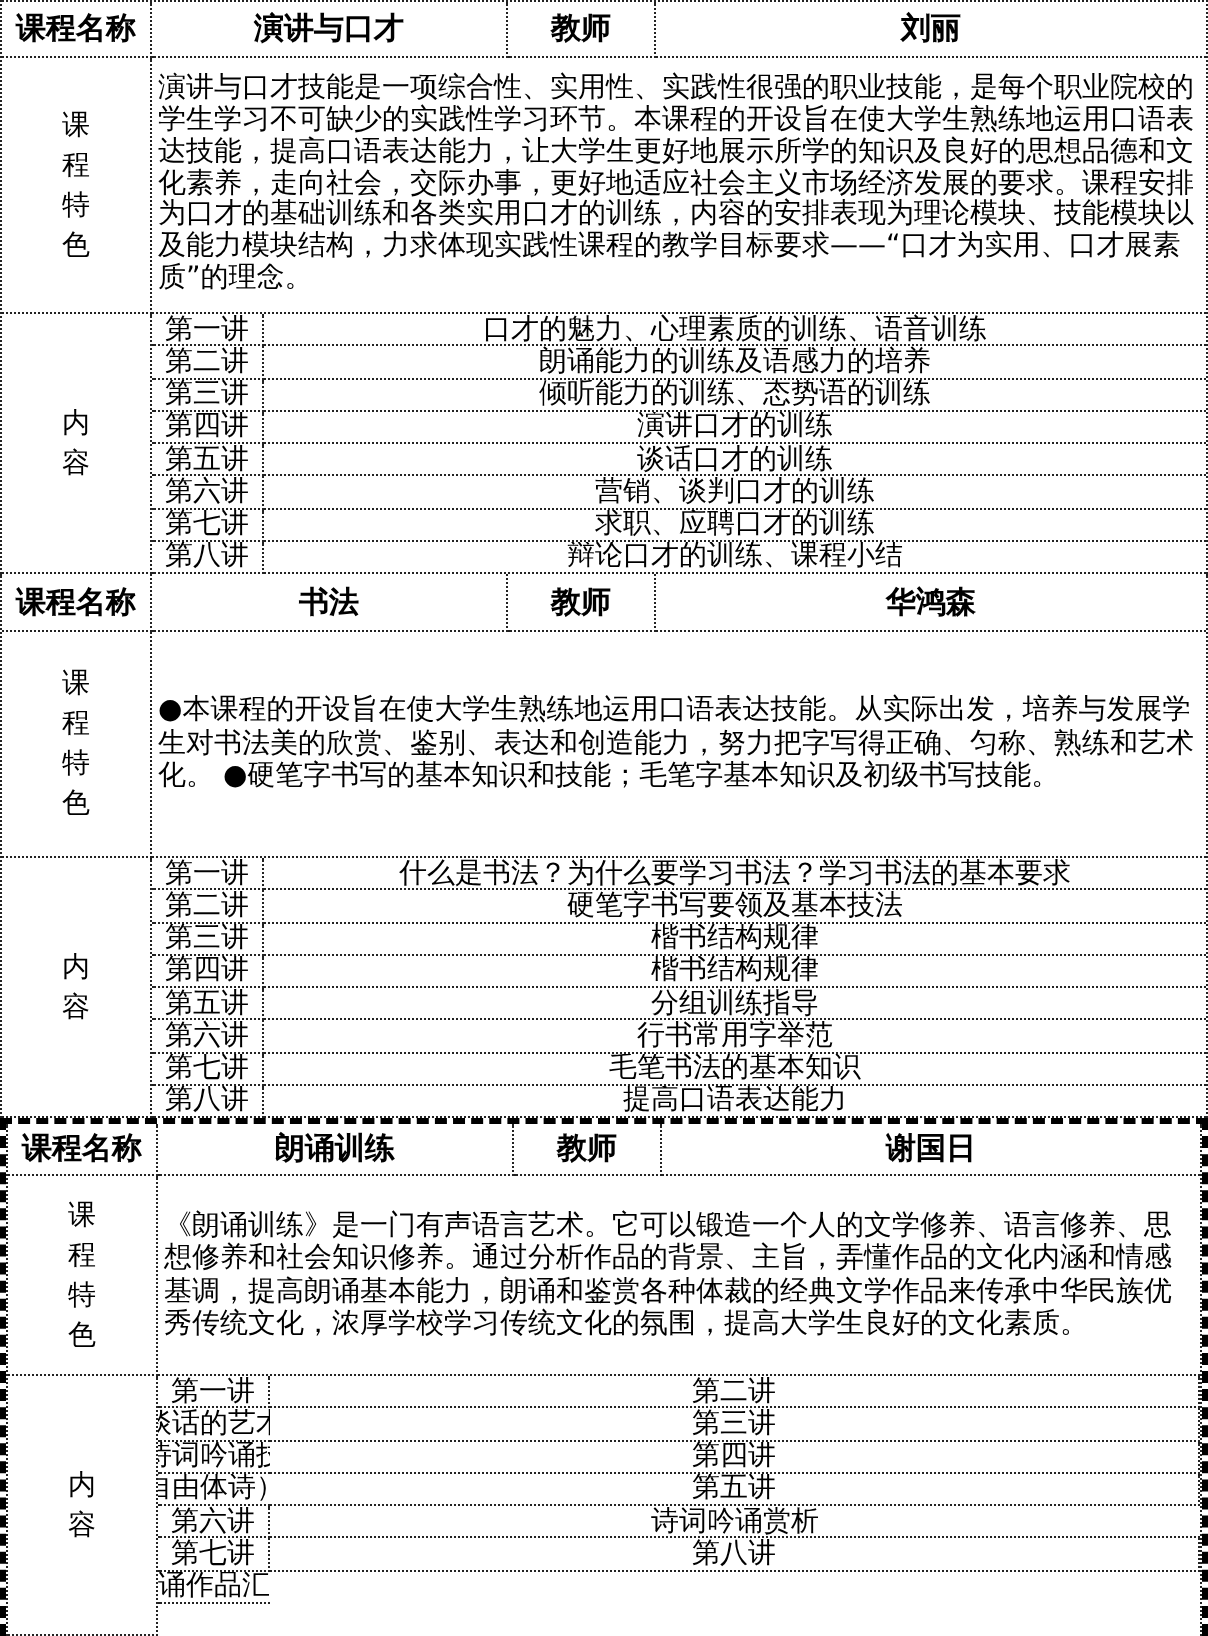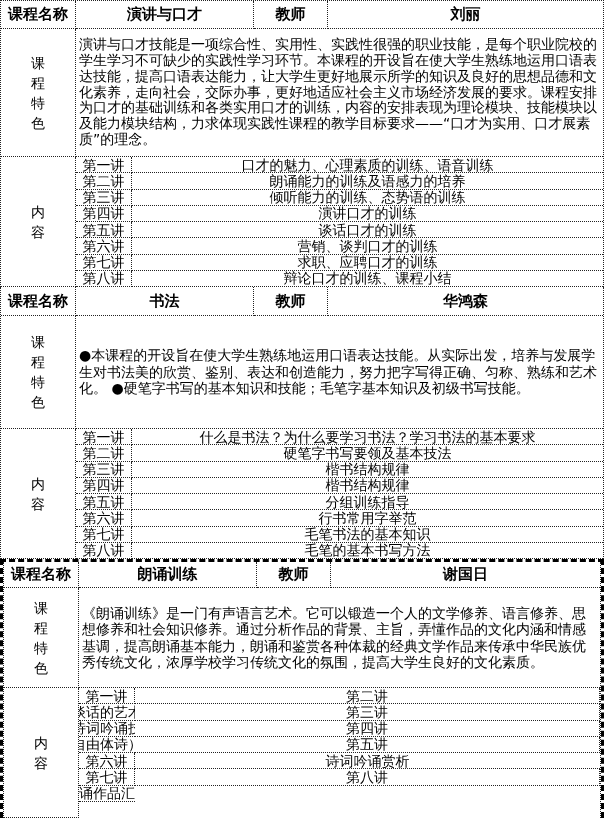--- a/index.html
+++ b/index.html
@@ -120,21 +120,21 @@
         <div class="ltitle">楷书结构规律</div>
       <div class="lno">第四讲</div>
         <div class="ltitle">楷书结构规律</div>
       <div class="lno">第五讲</div>
         <div class="ltitle">分组训练指导</div>
       <div class="lno">第六讲</div>
         <div class="ltitle">行书常用字举范</div>
       <div class="lno">第七讲</div>
         <div class="ltitle">毛笔书法的基本知识</div>
       <div class="lno">第八讲</div>
-        <div class="ltitle">毛笔的基本书写方法</div>
+        <div class="ltitle">提高口语表达能力</div>
     </div>
   </div>
 
   <div class="frame">
     <div class="section s3">
       <div class="hdr">
         <div class="cell">课程名称</div>
         <div class="cell">朗诵训练</div>
         <div class="cell">教师</div>
         <div class="cell">谢国日</div>

